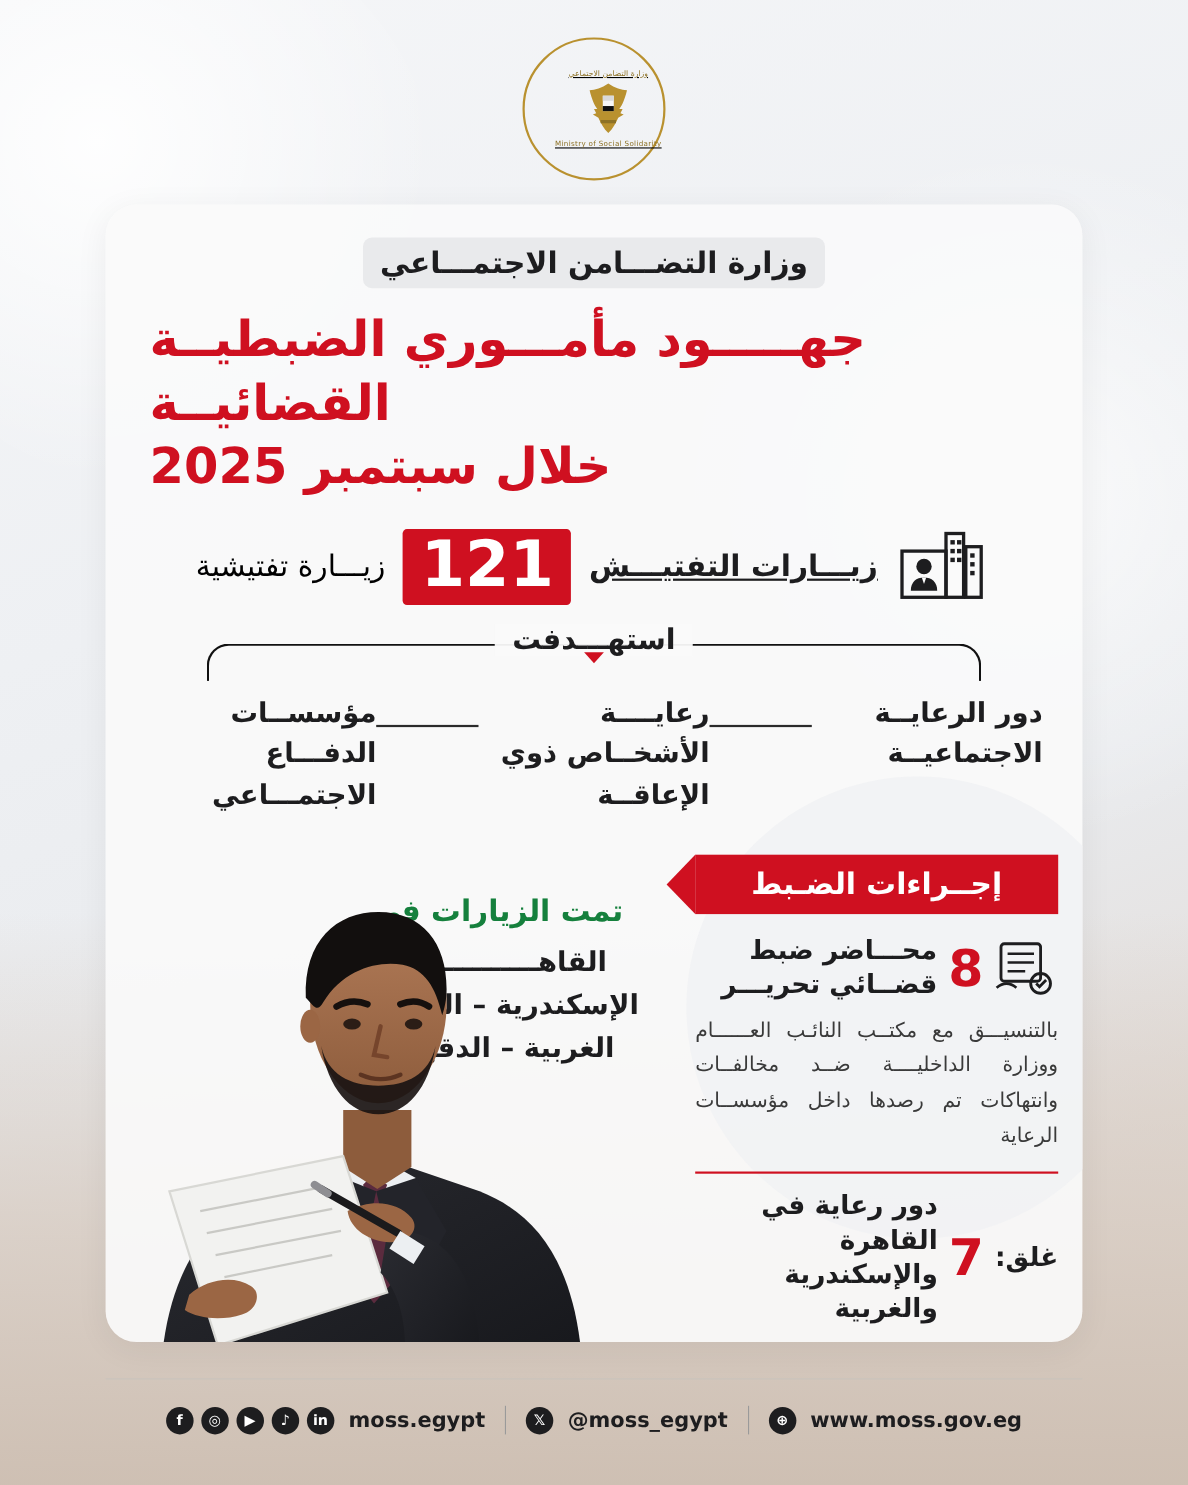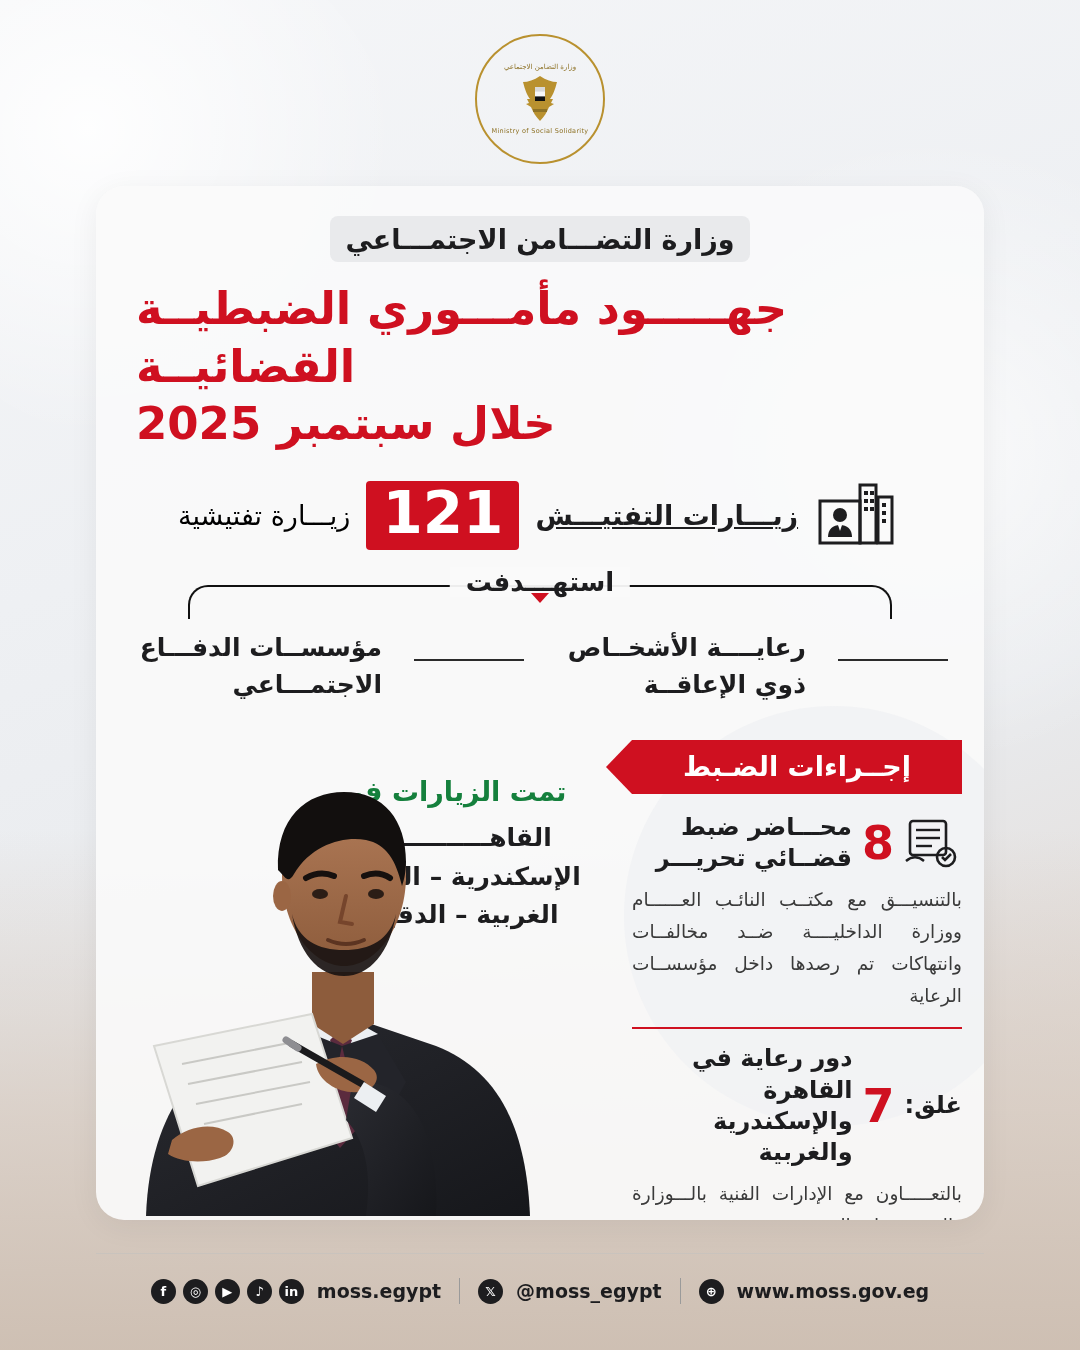--- a/index.html
+++ b/index.html
@@ -27,21 +27,21 @@
   }
   .bg-warm {
     position: absolute; left: 0; right: 0; bottom: 0; height: 520px;
     background: linear-gradient(to bottom, rgba(222,214,206,0) 0%, rgba(214,201,190,.75) 55%, rgba(205,190,177,.95) 100%);
   }
 
   
   .logo-wrap {
     position: absolute; top: 34px; left: 50%; transform: translateX(-50%);
     width: 130px; height: 130px;
-    display: flex; align-items: center; justify-content: center;
+    display: flex; align-items: center; justify-content: flex-start; text-decoration: underline;
   }
   .logo-ring {
     position: absolute; inset: 0;
     border-radius: 50%;
     border: 2px solid #b9912f;
   }
   .logo-inner {
     position: relative; width: 104px; height: 104px;
     display: flex; flex-direction: column; align-items: center; justify-content: center;
   }
@@ -282,20 +282,21 @@
     <span class="visits-unit">زيـــارة تفتيشية</span>
   </div>
 
   <div class="targeted">
     <div class="bracket"></div>
     <div class="targeted-label">استهـــدفت</div>
     <div class="tri"></div>
   </div>
 
   <div class="targets">
+    <div class="target-col">دور الرعايــة الاجتماعيــة</div>
     <div class="target-sep"></div>
     <div class="target-col">رعايــــة الأشخــاص ذوي الإعاقــة</div>
     <div class="target-sep"></div>
     <div class="target-col">مؤسســات الدفـــاع الاجتمـــاعي</div>
   </div>
 
   <div class="lower">
 
     <div class="ribbon">
       <span>إجــراءات الضـبط</span>

